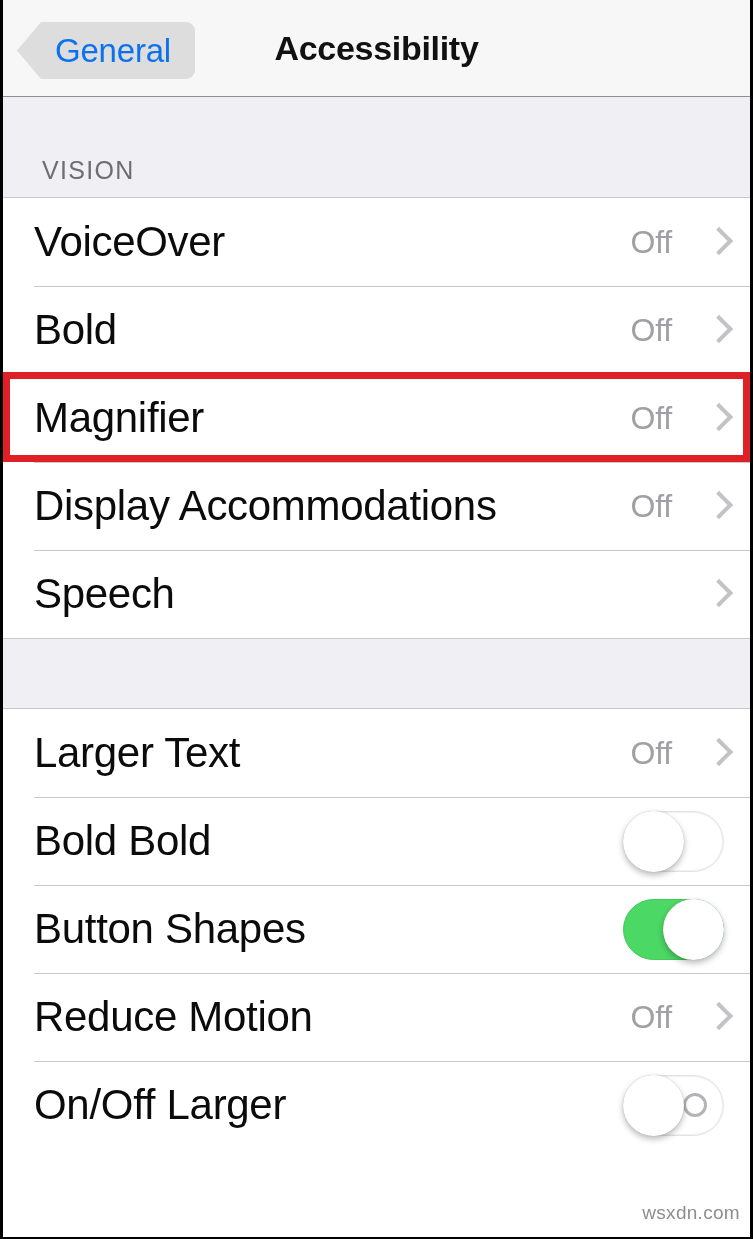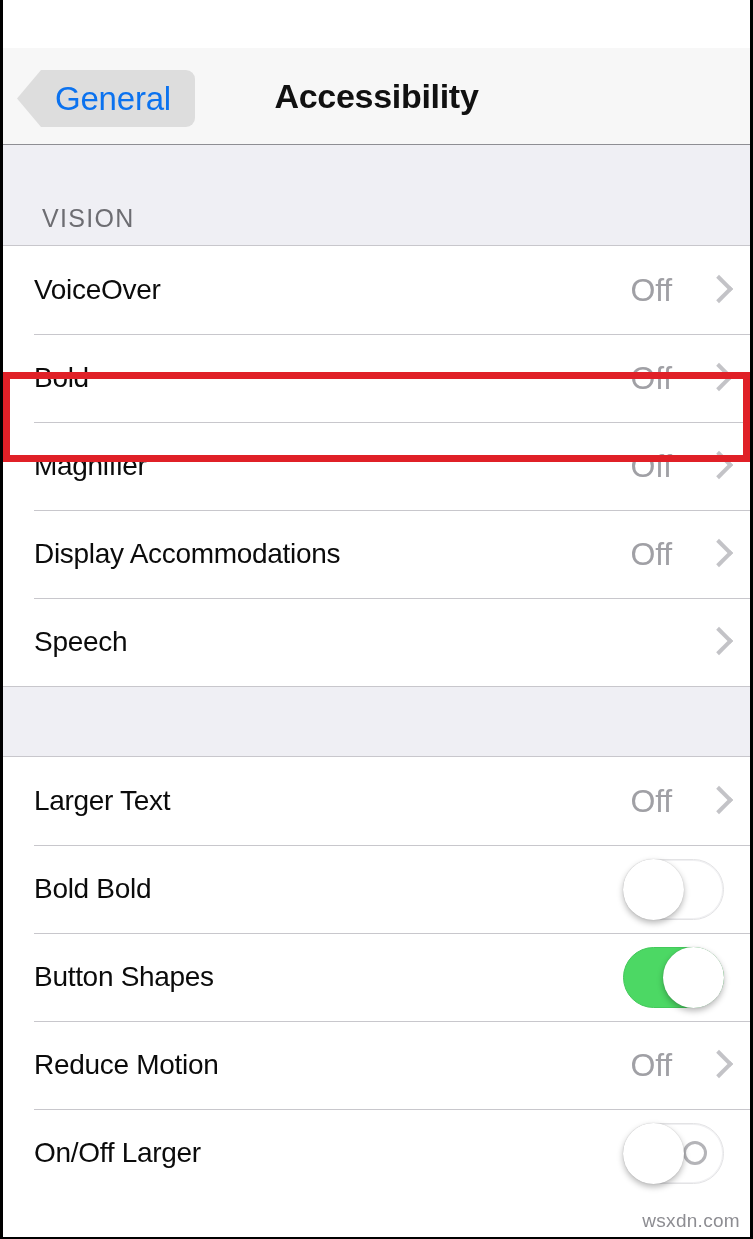--- a/index.html
+++ b/index.html
@@ -24,21 +24,20 @@
   }
 
   
   .navbar {
     position: relative;
     height: 97px;
     background: #f7f7f7;
     border-bottom: 1px solid #8e8e93;
     display: flex;
     align-items: center;
-    margin-top: 48px;
   }
 
   .back-button {
     position: absolute;
     left: 14px;
     top: 22px;
     height: 57px;
     padding: 0 24px 0 38px;
     display: flex;
     align-items: center;
@@ -104,21 +103,21 @@
     content: "";
     position: absolute;
     left: 31px;
     right: 0;
     top: 0;
     height: 1px;
     background: #c8c7cc;
   }
 
   .row-title {
-    font-size: 28px;
+    font-size: 42px;
     color: #0b0b0b;
     letter-spacing: -0.3px;
     flex: 1;
     white-space: nowrap;
   }
 
   .row-right {
     display: flex;
     align-items: center;
     gap: 36px;
@@ -201,21 +200,21 @@
     height: 90px;
     border: 7px solid #e02027;
     pointer-events: none;
     z-index: 40;
   }
 
   
   .watermark {
     position: absolute;
     right: 10px;
-    bottom: 5px;
+    bottom: 13px;
     font-size: 19px;
     color: #8d8d92;
     letter-spacing: 0.3px;
     z-index: 50;
   }
 </style>
 </head>
 <body>
 
 <div id="screen">

